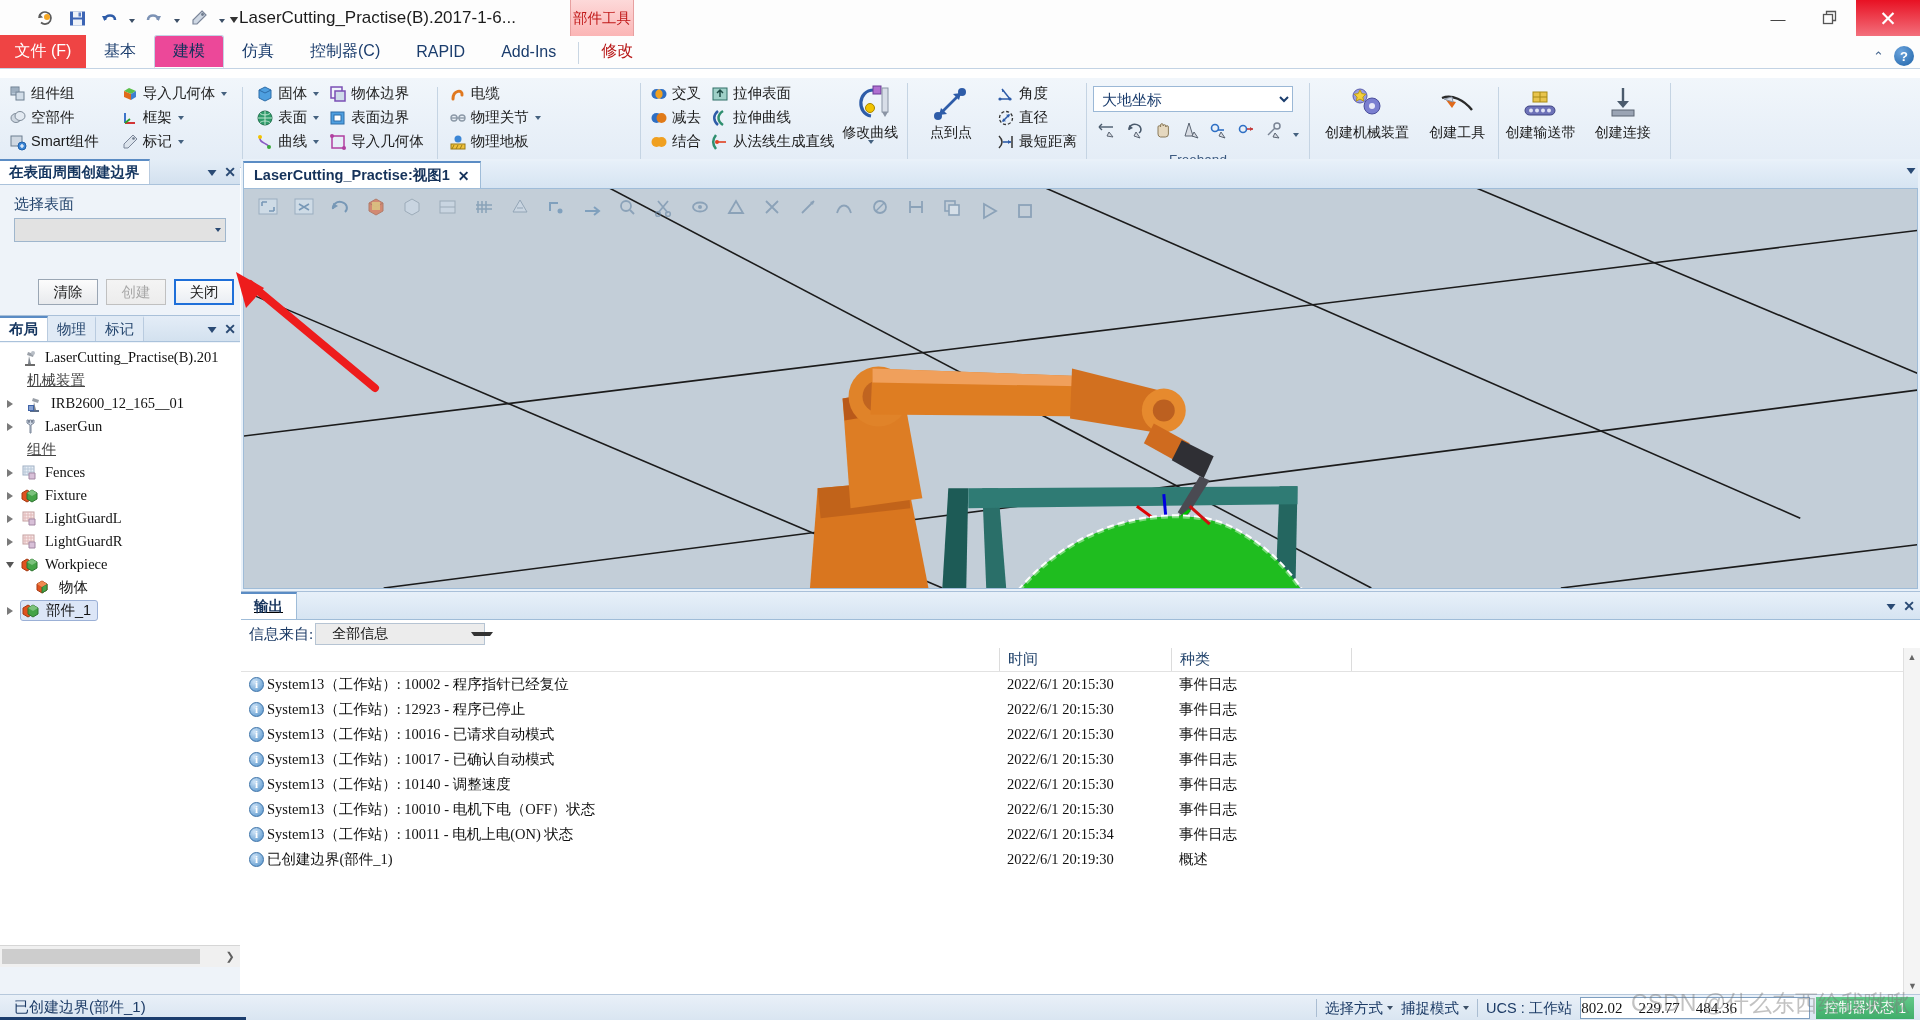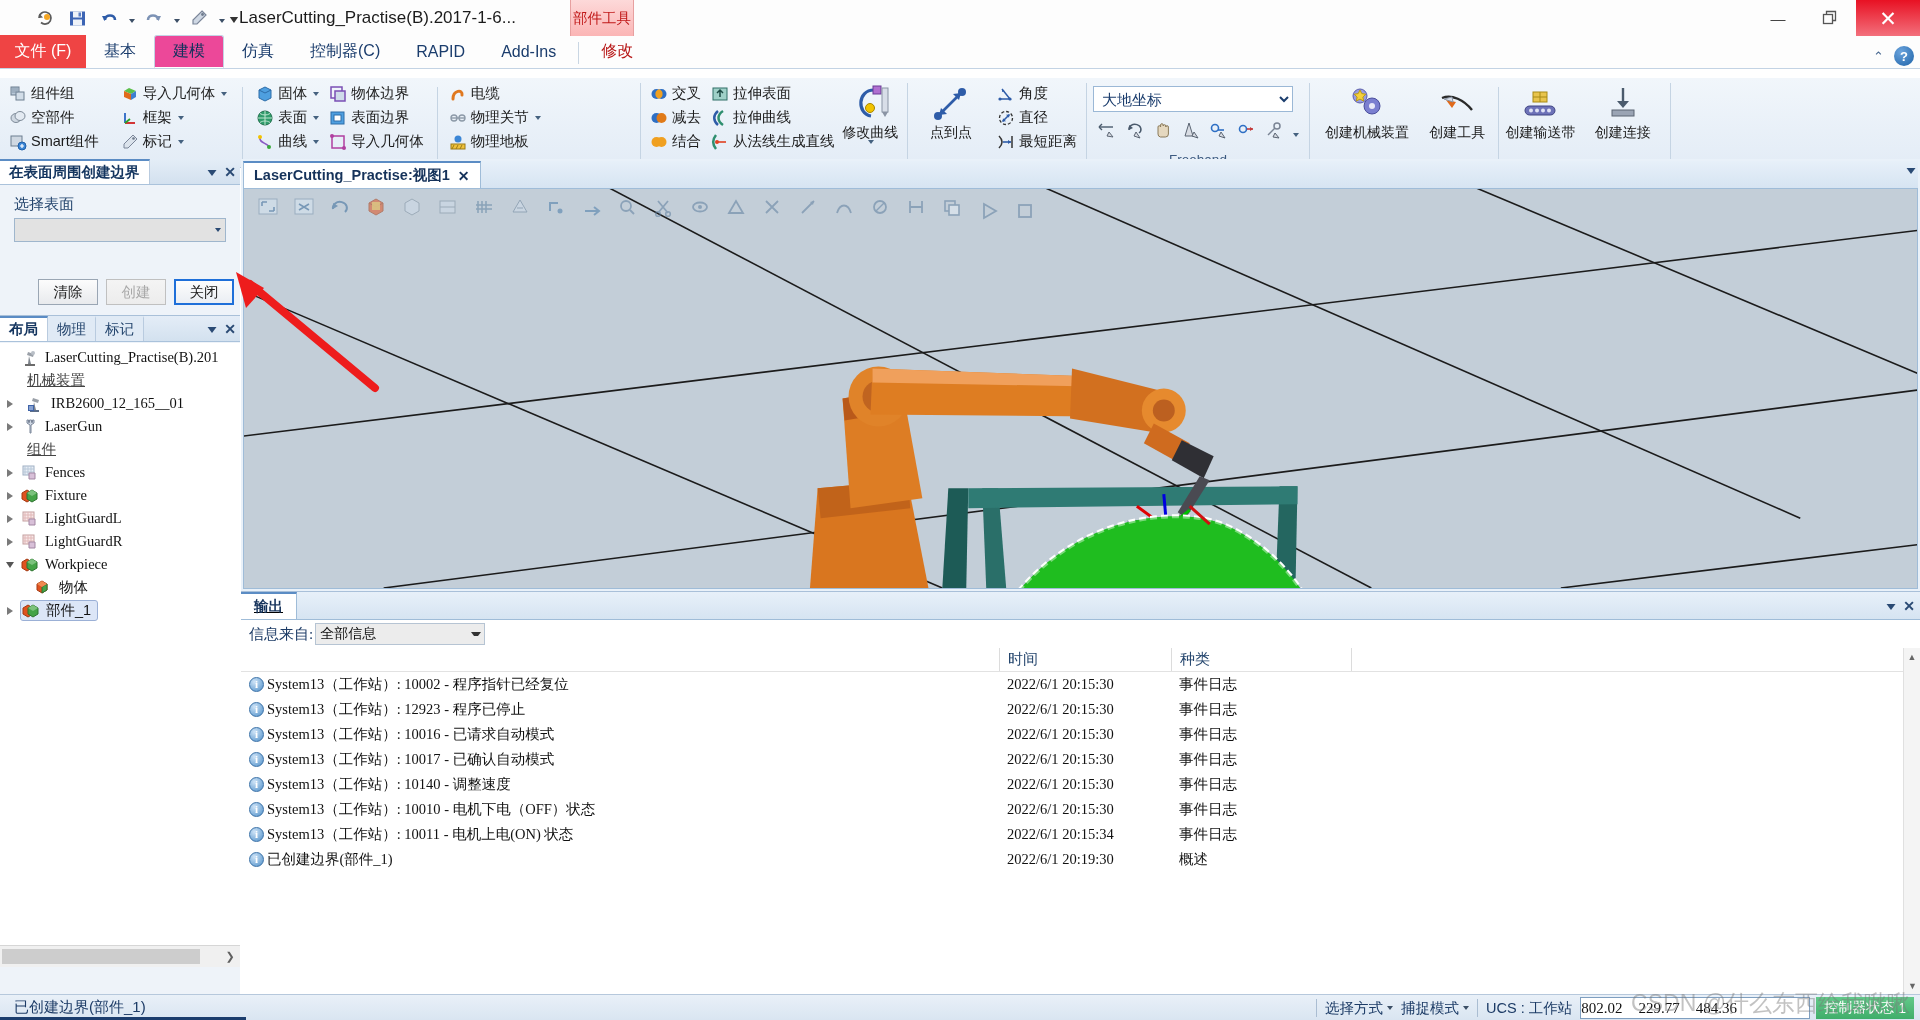--- a/index.html
+++ b/index.html
@@ -222,21 +222,21 @@
     border-right: 1px solid #9fbcd8; border-top: 2px solid #5b8cc4;
     font-size: 14.5px; font-weight: bold; color: #15325a;
   }
   .out-hdr-btns { position: absolute; right: 5px; top: 0; height: 28px; display: flex; align-items: center; gap: 9px; }
   .out-filter { height: 28px; display: flex; align-items: center; padding-left: 8px; background: #fff; }
   .out-filter-lbl { font-size: 15px; color: #1c3b66; font-family: "Liberation Serif", serif; }
   .out-filter-combo {
     width: 170px; height: 22px; background: #ececec; border: 1px solid #b6c4d3; margin-left: 2px;
     display: flex; align-items: center; position: relative;
   }
-  .out-filter-combo span { font-size: 14px; color: #111; padding-left: 4px; font-family: "Liberation Serif", serif;}
+  .out-filter-combo span { font-size: 14px; color: #111; padding-left: 16px; font-family: "Liberation Serif", serif;}
   .out-filter-combo .cbtn {
     position: absolute; right: 0; top: 0; width: 20px; height: 20px; display:flex;
     align-items:center; justify-content:center; background: #ececec;
   }
   .out-table { background: #fff; position: absolute; left: 0; right: 0; top: 56px; bottom: 0; }
   .oth {
     display: flex; height: 24px; font-size: 15px; color: #24456d; font-family: "Liberation Serif", serif;
     background: #fff; border-bottom: 1px solid #e2e2e2;
   }
   .oth > div { padding-left: 8px; border-left: 1px solid #dcdcdc; display: flex; align-items: center; }

